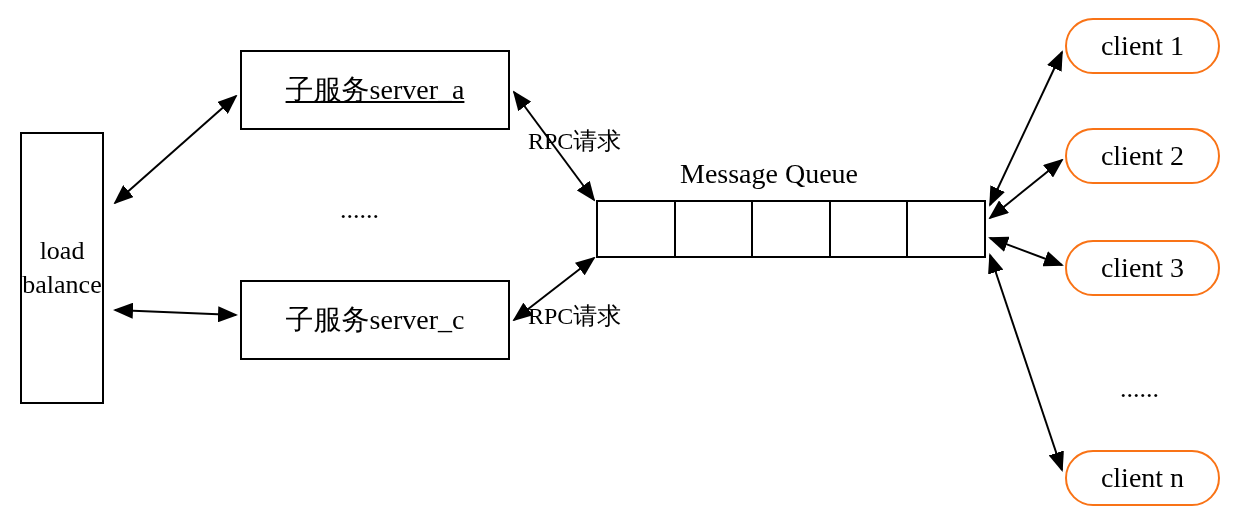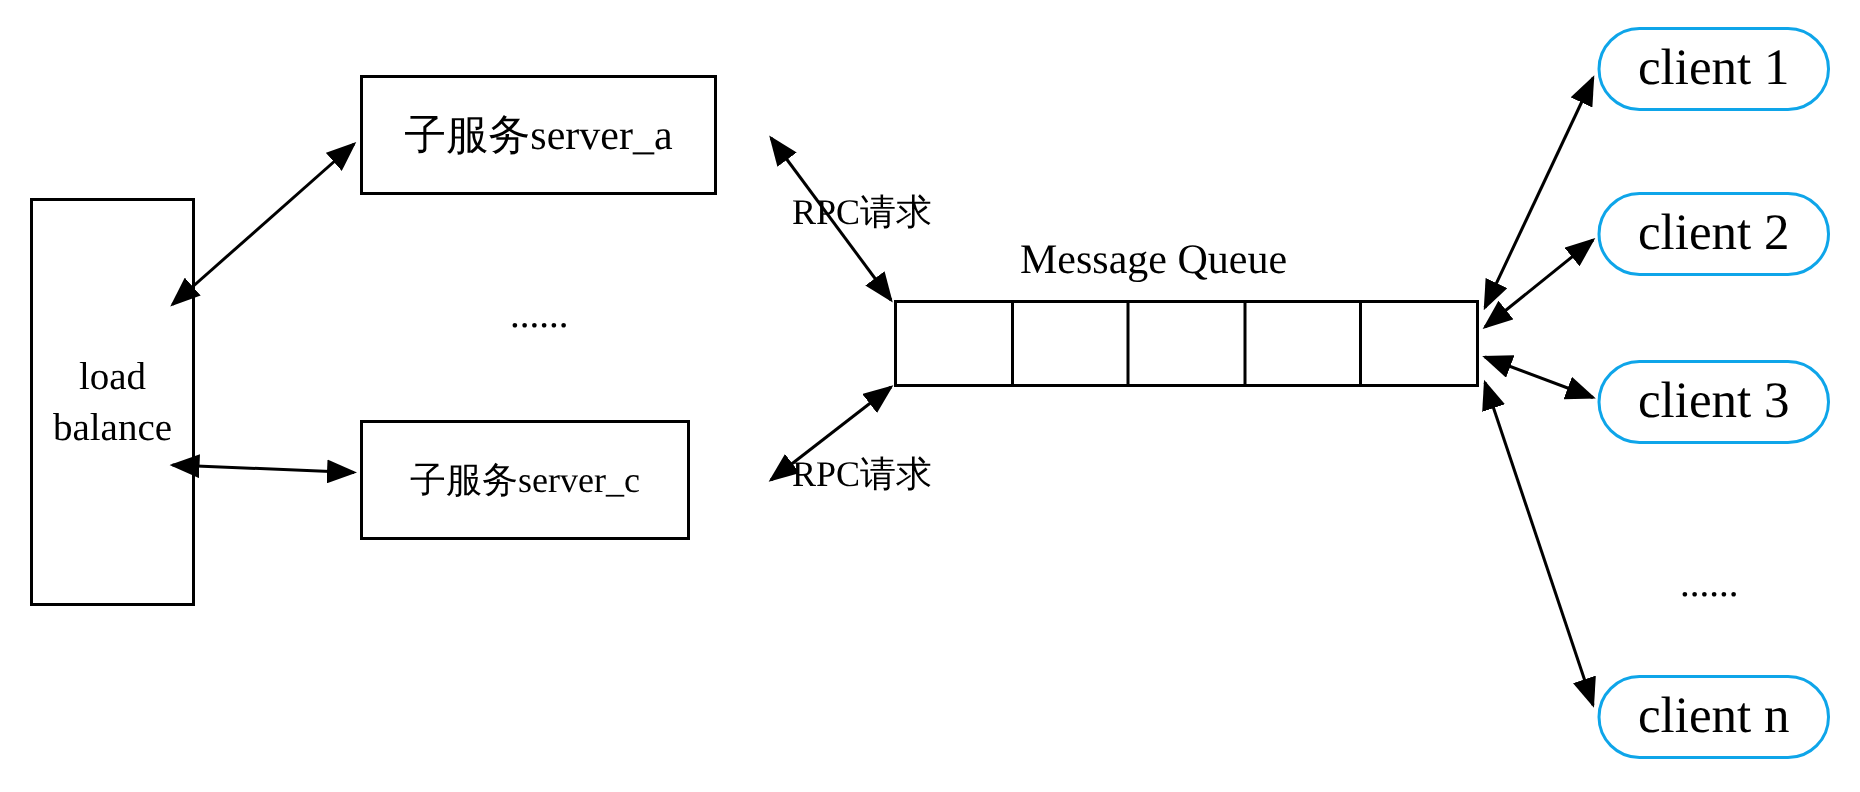--- a/index.html
+++ b/index.html
@@ -20,38 +20,39 @@
       display: flex;
       align-items: center;
       justify-content: center;
       text-align: center;
       font-size: 26px;
       background: white;
     }
     .load-balance {
       left: 20px;
       top: 132px;
-      width: 110px;
+      width: 84px;
       height: 272px;
       line-height: 1.3;
       padding: 5px;
     }
     .server-a {
       left: 240px;
       top: 50px;
-      width: 238px;
+      width: 270px;
       height: 80px;
       font-size: 28px;
+      text-decoration: underline;
     }
     .server-c {
       left: 240px;
       top: 280px;
-      width: 220px;
+      width: 270px;
       height: 80px;
-      font-size: 24px;
+      font-size: 28px;
     }
     .ellipsis-servers {
       position: absolute;
       left: 340px;
       top: 195px;
       font-size: 26px;
     }
     .queue-label {
       position: absolute;
       left: 680px;
@@ -82,28 +83,28 @@
     .rpc-1 {
       left: 528px;
       top: 125px;
     }
     .rpc-2 {
       left: 528px;
       top: 300px;
     }
     .client {
       position: absolute;
-      border: 2px solid #0ea5e9;
+      border: 2px solid #f97316;
       border-radius: 28px;
       width: 155px;
       height: 56px;
       display: flex;
       align-items: center;
       justify-content: center;
-      font-size: 34px;
+      font-size: 28px;
       background: white;
     }
     .client-1 { left: 1065px; top: 18px; }
     .client-2 { left: 1065px; top: 128px; }
     .client-3 { left: 1065px; top: 240px; }
     .client-n { left: 1065px; top: 450px; text-align: center; }
     .ellipsis-clients {
       position: absolute;
       left: 1120px;
       top: 374px;

